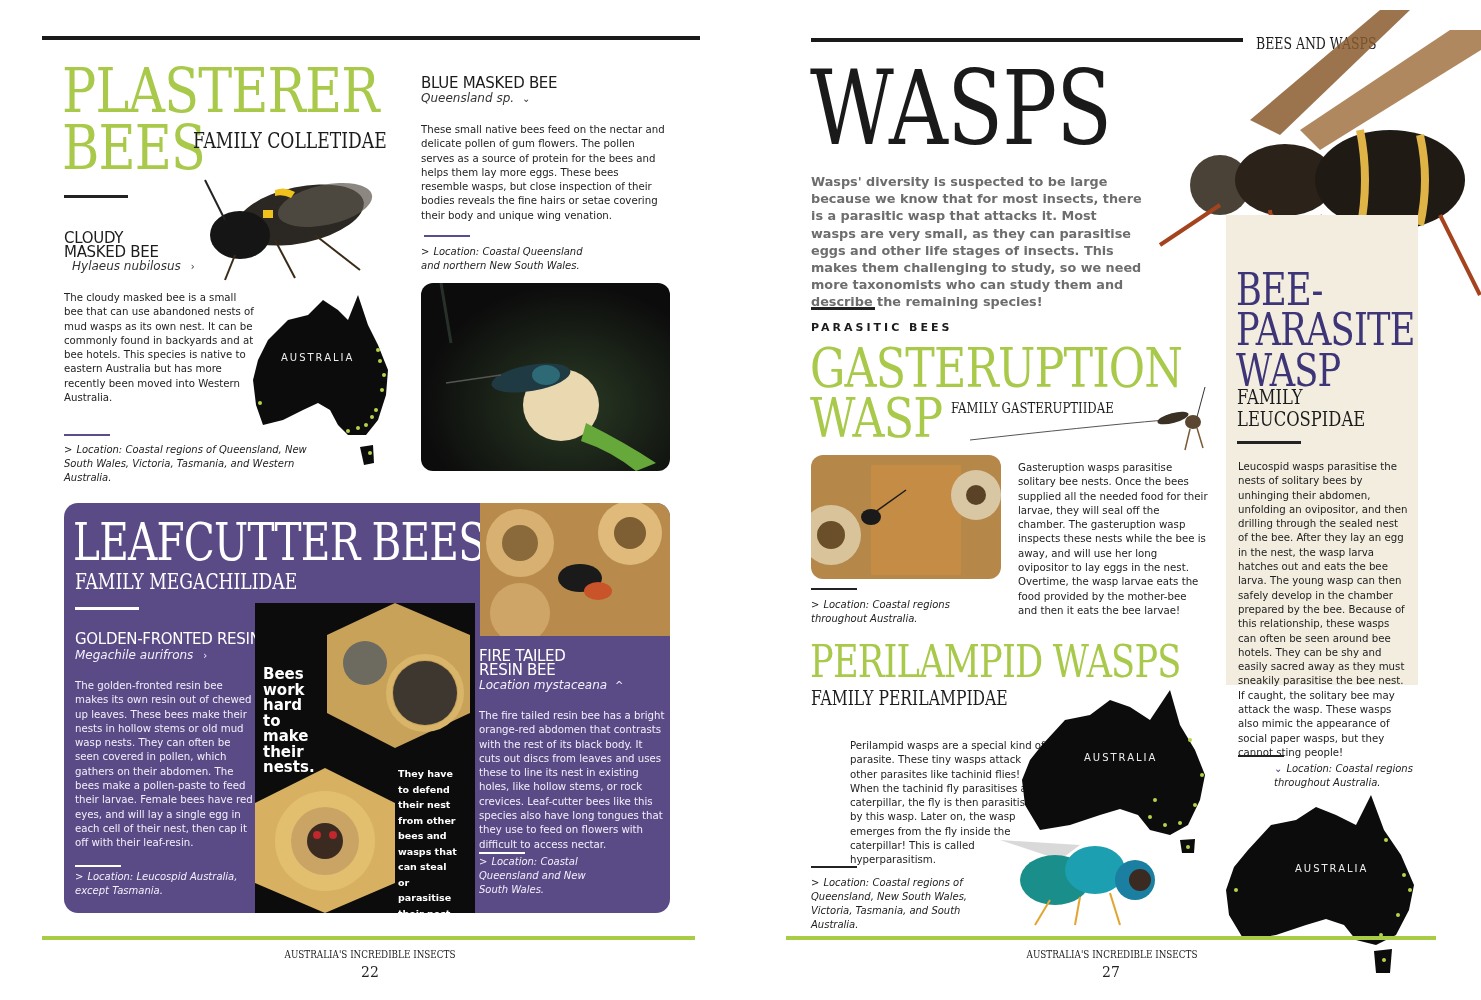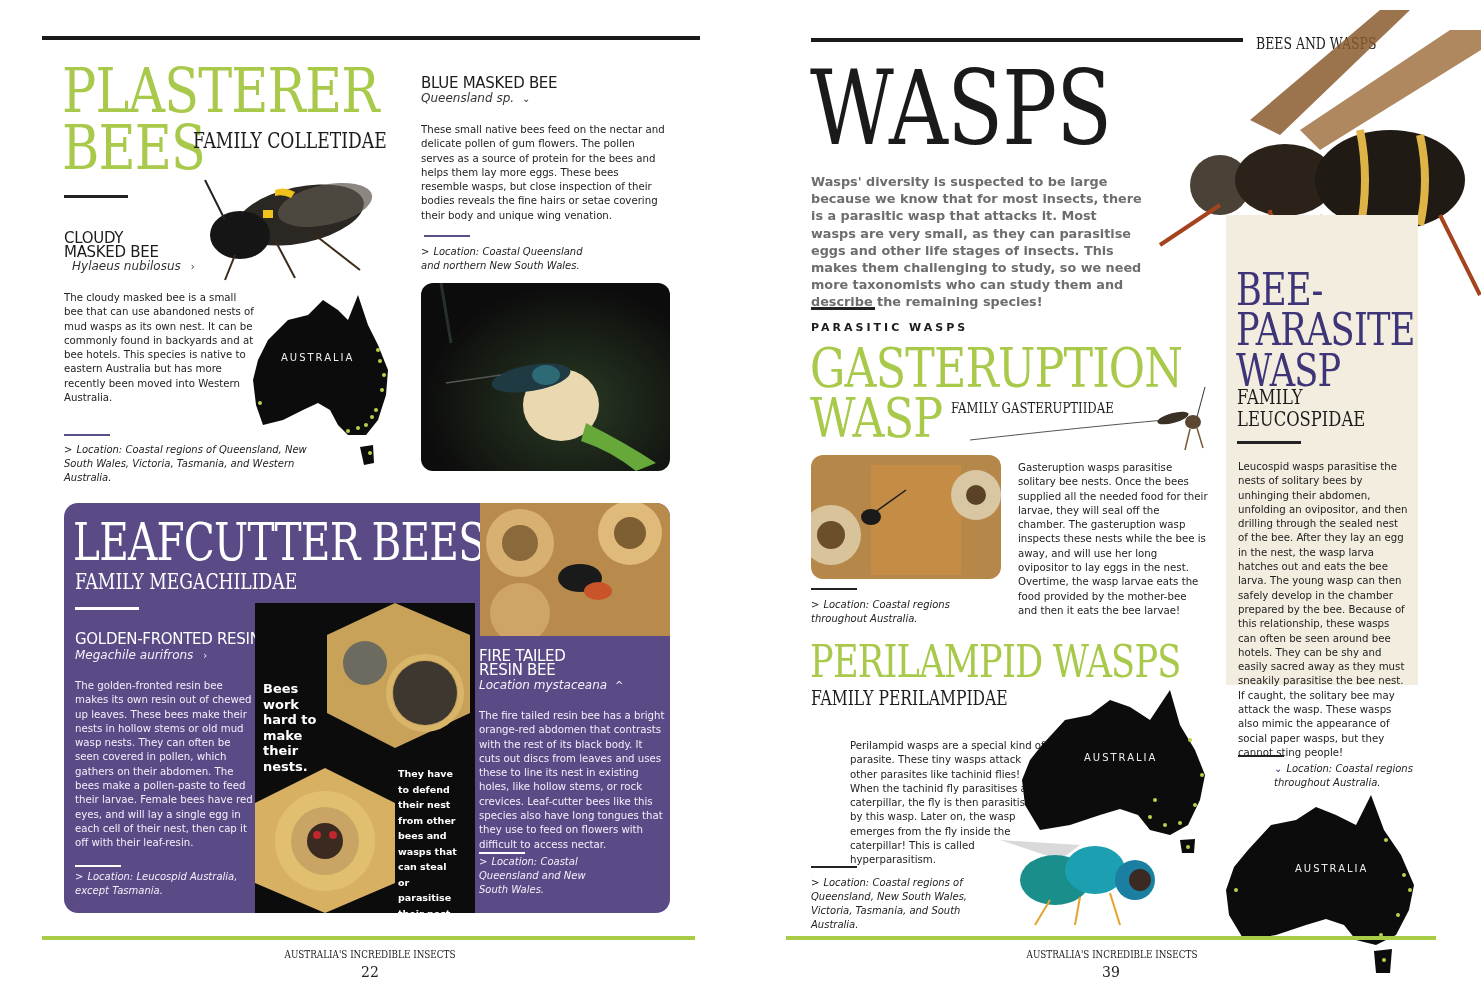--- a/index.html
+++ b/index.html
@@ -143,21 +143,21 @@
       <circle cx="110" cy="60" r="22" fill="#6d6a60"></circle>
       <circle cx="170" cy="90" r="32" fill="#3d3730"></circle>
       <circle cx="170" cy="90" r="36" fill="none" stroke="#d9b56a" stroke-width="6"></circle>
       <polygon points="0,200 70,165 140,200 140,280 70,310 0,280" fill="#d8b062"></polygon>
       <circle cx="70" cy="238" r="50" fill="#e2bf6f"></circle>
       <circle cx="70" cy="238" r="34" fill="#c9a464"></circle>
       <circle cx="70" cy="238" r="18" fill="#3a2a20"></circle>
       <circle cx="62" cy="232" r="4" fill="#c1272d"></circle>
         <circle cx="78" cy="232" r="4" fill="#c1272d"></circle>
     </svg>
-    <div class="abs" style="left:8px; top:78px; width:58px; color:#fff; font-size:13px; font-weight:bold; line-height:15.5px;">Bees work hard to make their nests.</div>
+    <div class="abs" style="left:8px; top:64px; width:58px; color:#fff; font-size:15px; font-weight:bold; line-height:15.5px;">Bees work hard to make their nests.</div>
     <div class="abs" style="left:143px; top:163px; width:62px; color:#fff; font-size:9.5px; font-weight:bold; line-height:15.5px;">They have to defend their nest from other bees and wasps that can steal or parasitise their nest.</div>
   </div>
 
   <div class="photo" style="left:416px; top:0px; width:190px; height:133px; background:#b88b4c;">
     <svg width="190" height="133" viewBox="0 0 190 133">
       <circle cx="40" cy="40" r="34" fill="#d7b072"></circle>
         <circle cx="40" cy="40" r="18" fill="#8a6a3b"></circle>
       <circle cx="150" cy="30" r="32" fill="#dfba7a"></circle>
         <circle cx="150" cy="30" r="16" fill="#7e5e33"></circle>
       <circle cx="40" cy="110" r="30" fill="#cfa567"></circle>
@@ -201,21 +201,21 @@
     <line x1="100" y1="195" x2="40" y2="235" stroke="#a4431e" stroke-width="4"></line>
     <line x1="150" y1="200" x2="160" y2="280" stroke="#a4431e" stroke-width="4"></line>
     <line x1="200" y1="205" x2="225" y2="285" stroke="#a4431e" stroke-width="4"></line>
     <line x1="320" y1="205" x2="360" y2="285" stroke="#a4431e" stroke-width="4"></line>
   </svg>
 </div>
 
 <div class="abs display" style="left:810px; top:62px; font-size:102px; color:#1a1a1a; transform:scaleX(0.8); white-space:nowrap;">WASPS</div>
 <div class="abs" style="left:811px; top:173px; width:335px; font-size:12.8px; line-height:17.2px; color:#6d6d6d; font-weight:bold;">Wasps' diversity is suspected to be large because we know that for most insects, there is a parasitic wasp that attacks it. Most wasps are very small, as they can parasitise eggs and other life stages of insects. This makes them challenging to study, so we need more taxonomists who can study them and describe the remaining species!</div>
 <div class="short-rule dark" style="left:811px; top:307px;"></div>
-<div class="abs" style="left:811px; top:321px; font-size:11px; font-weight:bold; letter-spacing:3px;">PARASITIC WASPS</div>
+<div class="abs" style="left:811px; top:321px; font-size:11px; font-weight:bold; letter-spacing:3px;">PARASITIC BEES</div>
 
 <div class="abs display green" style="left:810px; top:344px; font-size:54px; transform:scaleX(0.82);">
   <div>GASTERUPTION</div>
   <div>WASP</div>
 </div>
 <div class="abs family" style="left:951px; top:399px; font-size:15px;">FAMILY GASTERUPTIIDAE</div>
 <div class="photo" style="left:965px; top:382px; width:250px; height:70px;">
   <svg width="250" height="70" viewBox="0 0 250 70">
     <path d="M5 58 Q120 45 200 38" stroke="#555" stroke-width="1" fill="none"></path>
     <ellipse cx="208" cy="36" rx="16" ry="5" fill="#3a3024" transform="rotate(-15 208 36)"></ellipse>
@@ -313,13 +313,13 @@
         <circle cx="155" cy="140" r="2"></circle>
         <circle cx="10" cy="95" r="2"></circle>
       <circle cx="158" cy="165" r="2"></circle>
     </g>
   </svg>
   <div class="map-label" style="left:69px; top:68px;">AUSTRALIA</div>
 </div>
 
 <div class="rule-green" style="left:786px; top:936px; width:650px;"></div>
 <div class="footer" style="left:962px; top:948px; width:300px;">AUSTRALIA'S INCREDIBLE INSECTS</div>
-<div class="page-num" style="left:1091px; top:964px; width:40px;">39</div>
+<div class="page-num" style="left:1091px; top:964px; width:40px;">27</div>
 
 </body></html>

